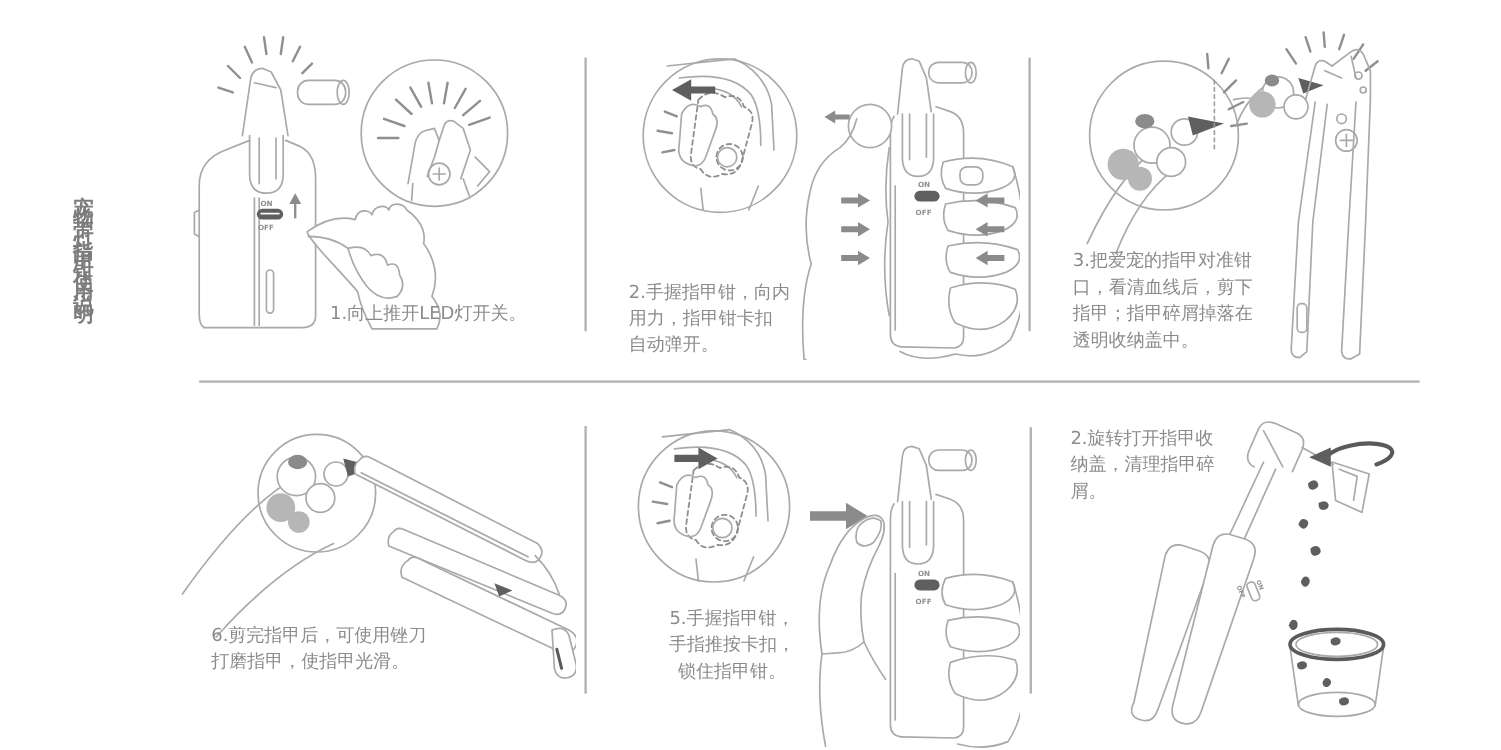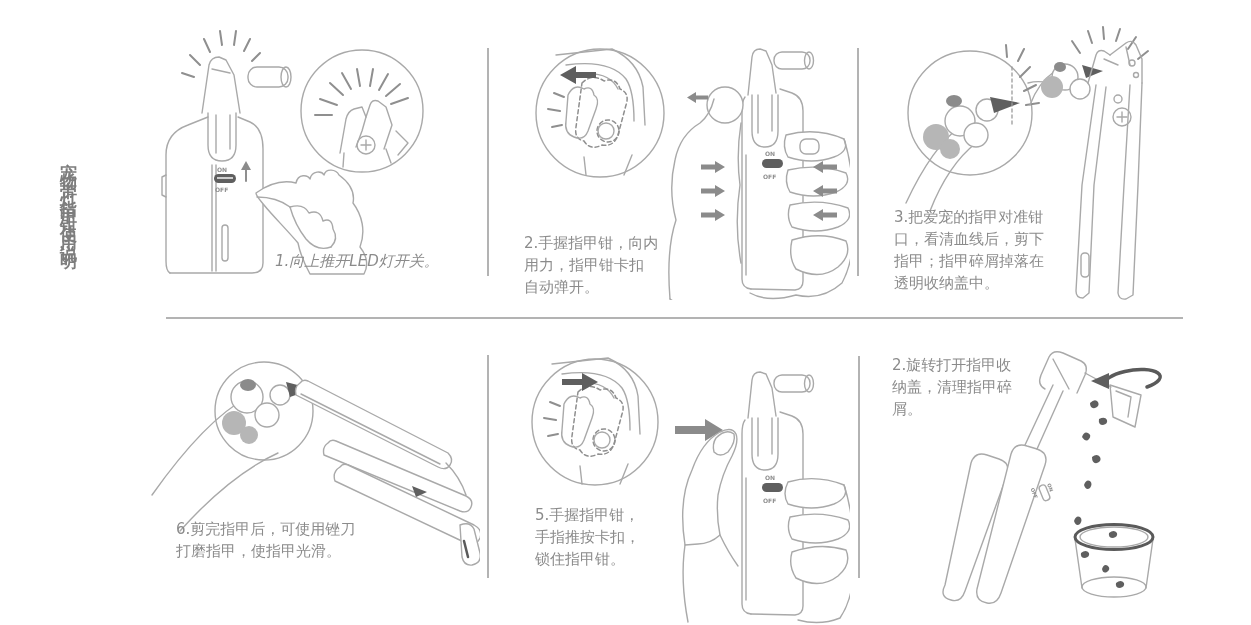--- a/index.html
+++ b/index.html
@@ -76,21 +76,21 @@
       <g>
         <path class="ln" d="M180,128 L186,94 Q188,86 194,84 L202,82 L206,92 L202,106 L196,122"></path>
         <path class="ln" d="M206,92 L210,80 Q212,74 218,76 L226,82 L232,100 L224,124"></path>
         <path class="ln" d="M184,128 L183,142 M226,124 L231,138"></path>
         <path class="ln" d="M236,106 L248,118 L238,130"></path>
         <circle class="ln" cx="206" cy="120" r="9"></circle>
         <path class="ln" d="M201,120 L211,120 M206,115 L206,125"></path>
       </g>
     </g>
   </svg>
-  <div class="caption" style="left:275px;top:250px;width:210px;font-style:italic;">1.向上推开LED灯开关。</div>
+  <div class="caption" style="left:275px;top:250px;width:210px;">1.向上推开LED灯开关。</div>
 
   <svg class="illus" style="left:520px;top:35px;" width="330" height="265" viewBox="0 0 330 265">
     <g>
       <circle class="lnw" cx="80" cy="78" r="64"></circle>
       <path class="ln" d="M36,20 L92,14 Q118,26 123,52 L125,90"></path>
       <path class="ln" d="M46,30 Q90,24 106,44 Q114,56 114,86"></path>
       <path class="ln" d="M54,40 Q88,34 98,54"></path>
       <path class="ln" d="M112,120 L104,140 M66,140 L64,122"></path>
       <g>
         <path class="dsh2" d="M62,48 Q72,38 84,46 Q96,42 100,54 Q110,58 106,70 L98,100 Q94,112 82,110 Q70,116 64,106 Q54,104 56,92 Z"></path>
@@ -259,21 +259,21 @@
       <path class="lnw" d="M165,215 Q158,170 172,140 Q182,112 200,102 Q212,96 216,104 Q219,112 212,126 Q202,144 198,165 Q196,185 200,205 Q190,214 178,214 Z"></path>
       <path class="ln" d="M196,108 Q206,98 214,104 Q216,112 208,122 Q200,128 194,122 Q192,114 196,108 Z"></path>
       <path class="ln" d="M165,215 Q160,250 168,292"></path>
       <path class="ln" d="M200,205 Q208,222 218,236"></path>
       <path class="lnw" d="M268,152 Q262,164 268,174 Q292,182 314,174 Q330,167 324,155 Q296,144 268,152 Z"></path>
       <path class="lnw" d="M270,187 Q266,199 272,209 Q296,217 318,209 Q334,202 328,190 Q300,180 270,187 Z"></path>
       <path class="lnw" d="M272,222 Q268,236 276,248 Q300,260 318,246 Q332,234 326,220 Q300,212 272,222 Z"></path>
       <path class="ln" d="M324,155 Q336,192 331,228 Q337,262 320,288 Q300,296 278,290"></path>
     </g>
   </svg>
-  <div class="caption" style="left:535px;top:504px;width:150px;">5.手握指甲钳，
+  <div class="caption" style="left:535px;top:504px;width:150px;text-align:center;">5.手握指甲钳，
 手指推按卡扣，
 锁住指甲钳。</div>
 
   <svg class="illus" style="left:885px;top:345px;" width="300" height="280" viewBox="0 0 300 280">
     <g>
       <path class="lnw" d="M60,240 Q54,252 66,255 Q76,258 80,246 L122,130 Q126,118 114,114 L102,110 Q90,106 86,118 Z"></path>
       <path class="lnw" d="M92,244 Q90,256 102,258 Q112,260 116,248 L160,120 Q164,108 152,104 L142,101 Q130,97 126,109 Z"></path>
       <path class="ln" d="M140,100 L168,40 M152,104 L178,46"></path>
       <path class="ln" d="M160,44 Q152,40 156,30 L164,12 Q168,4 178,8 L196,16 Q204,20 200,30 L192,48"></path>
       <path class="ln" d="M168,14 L184,44"></path>

